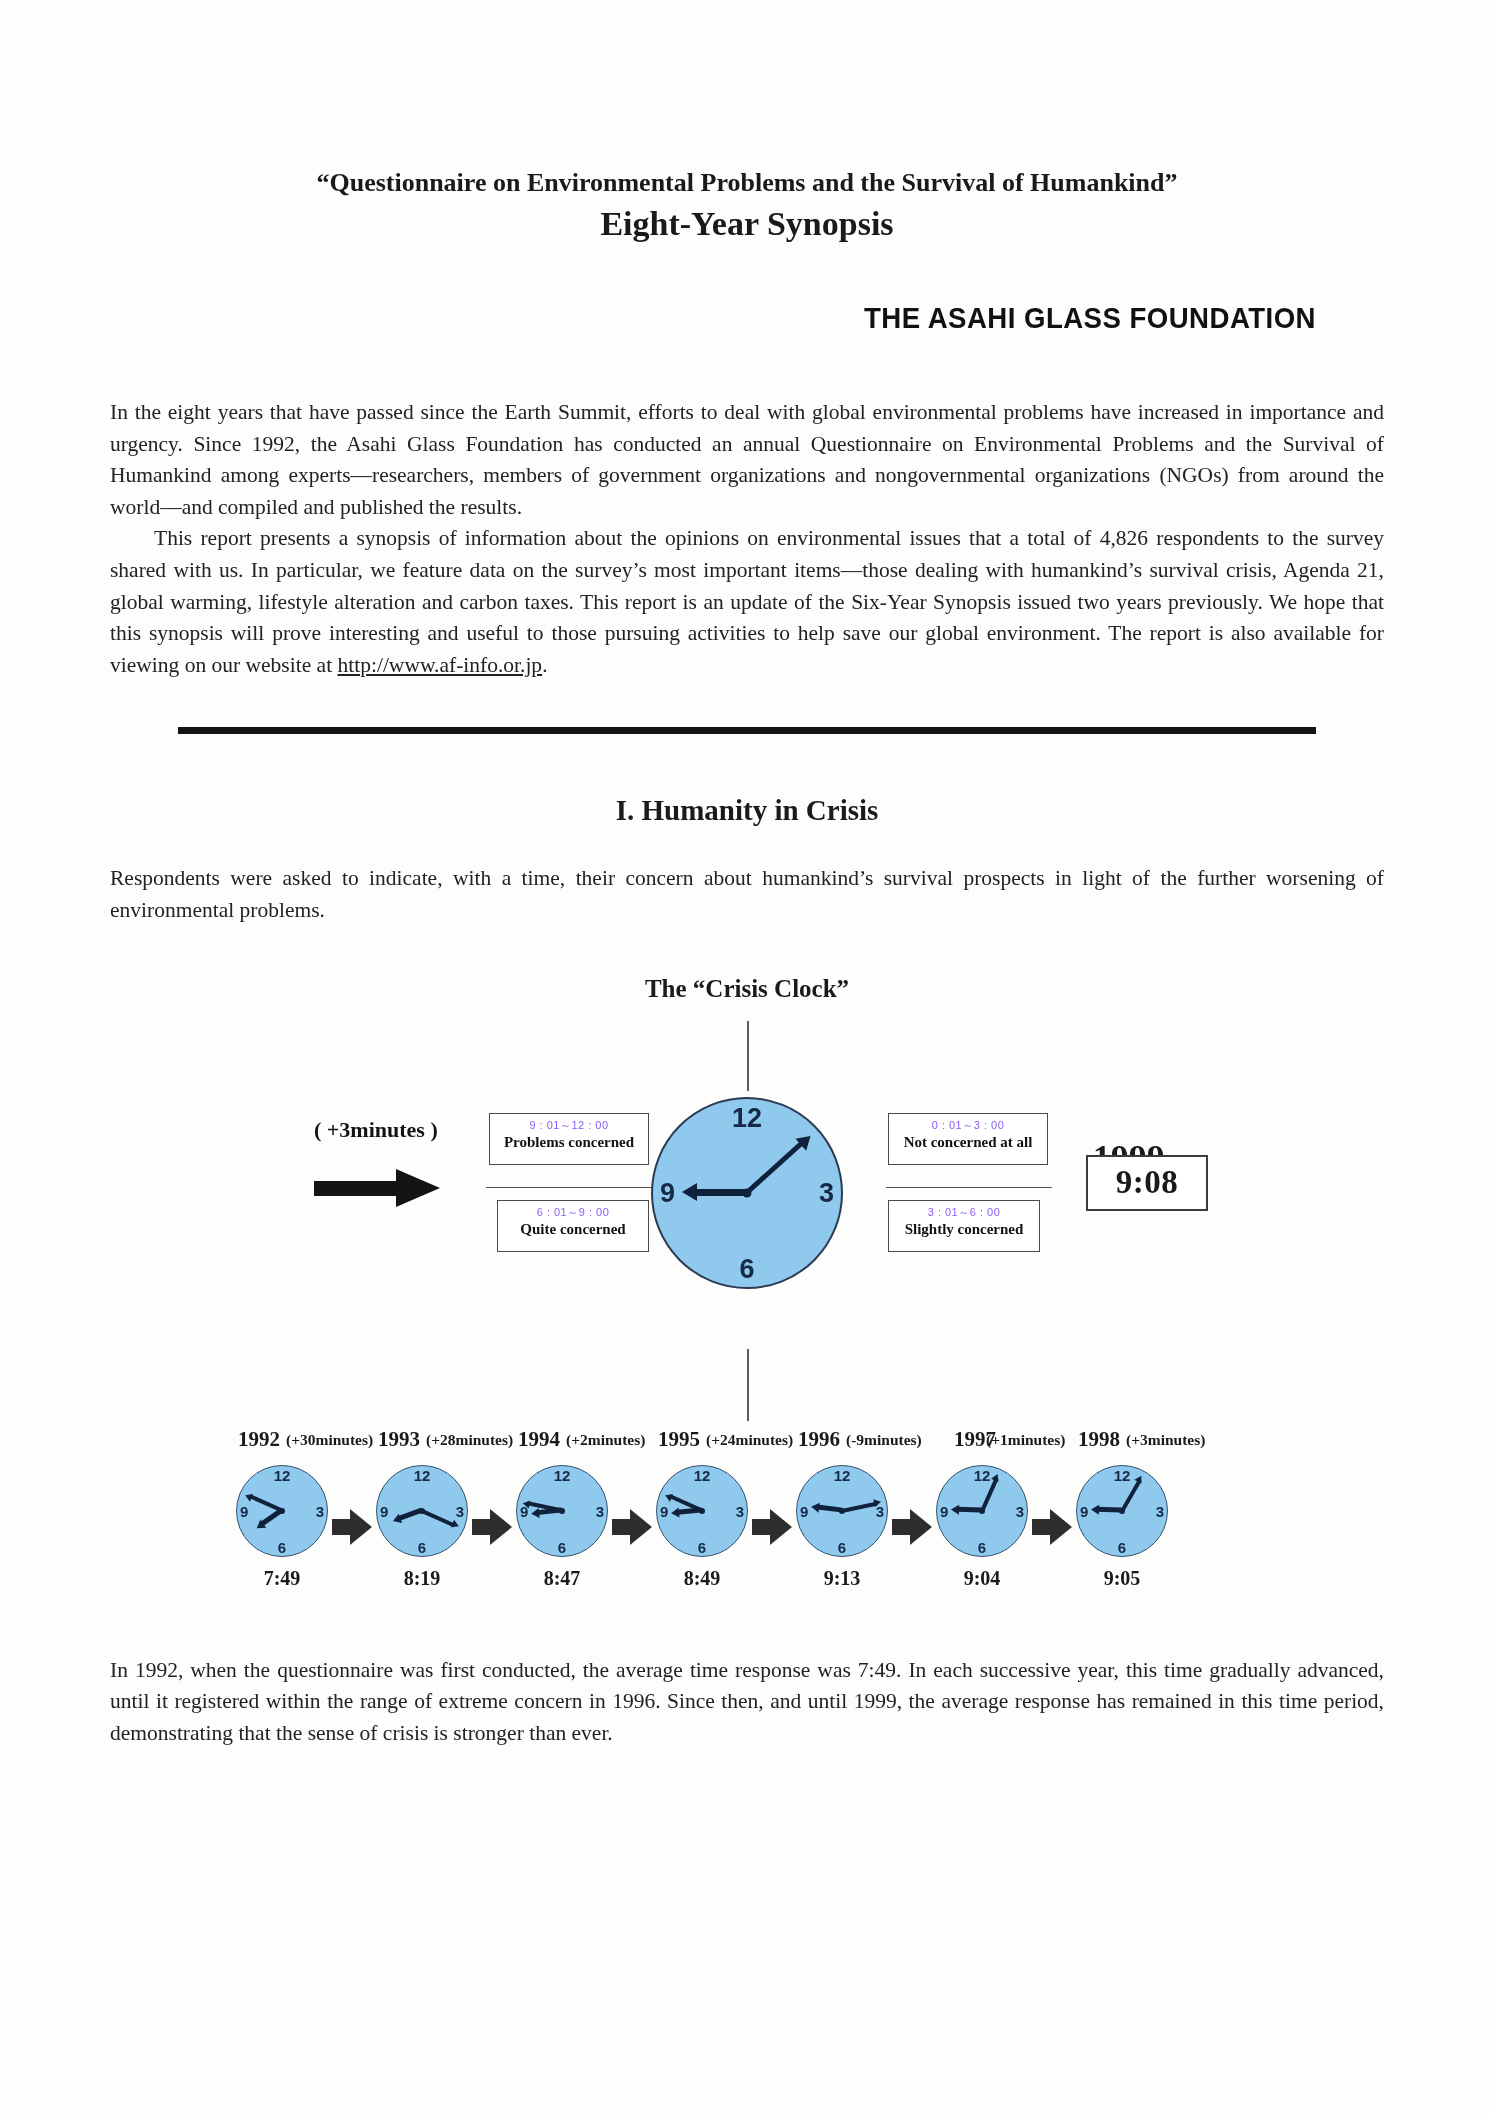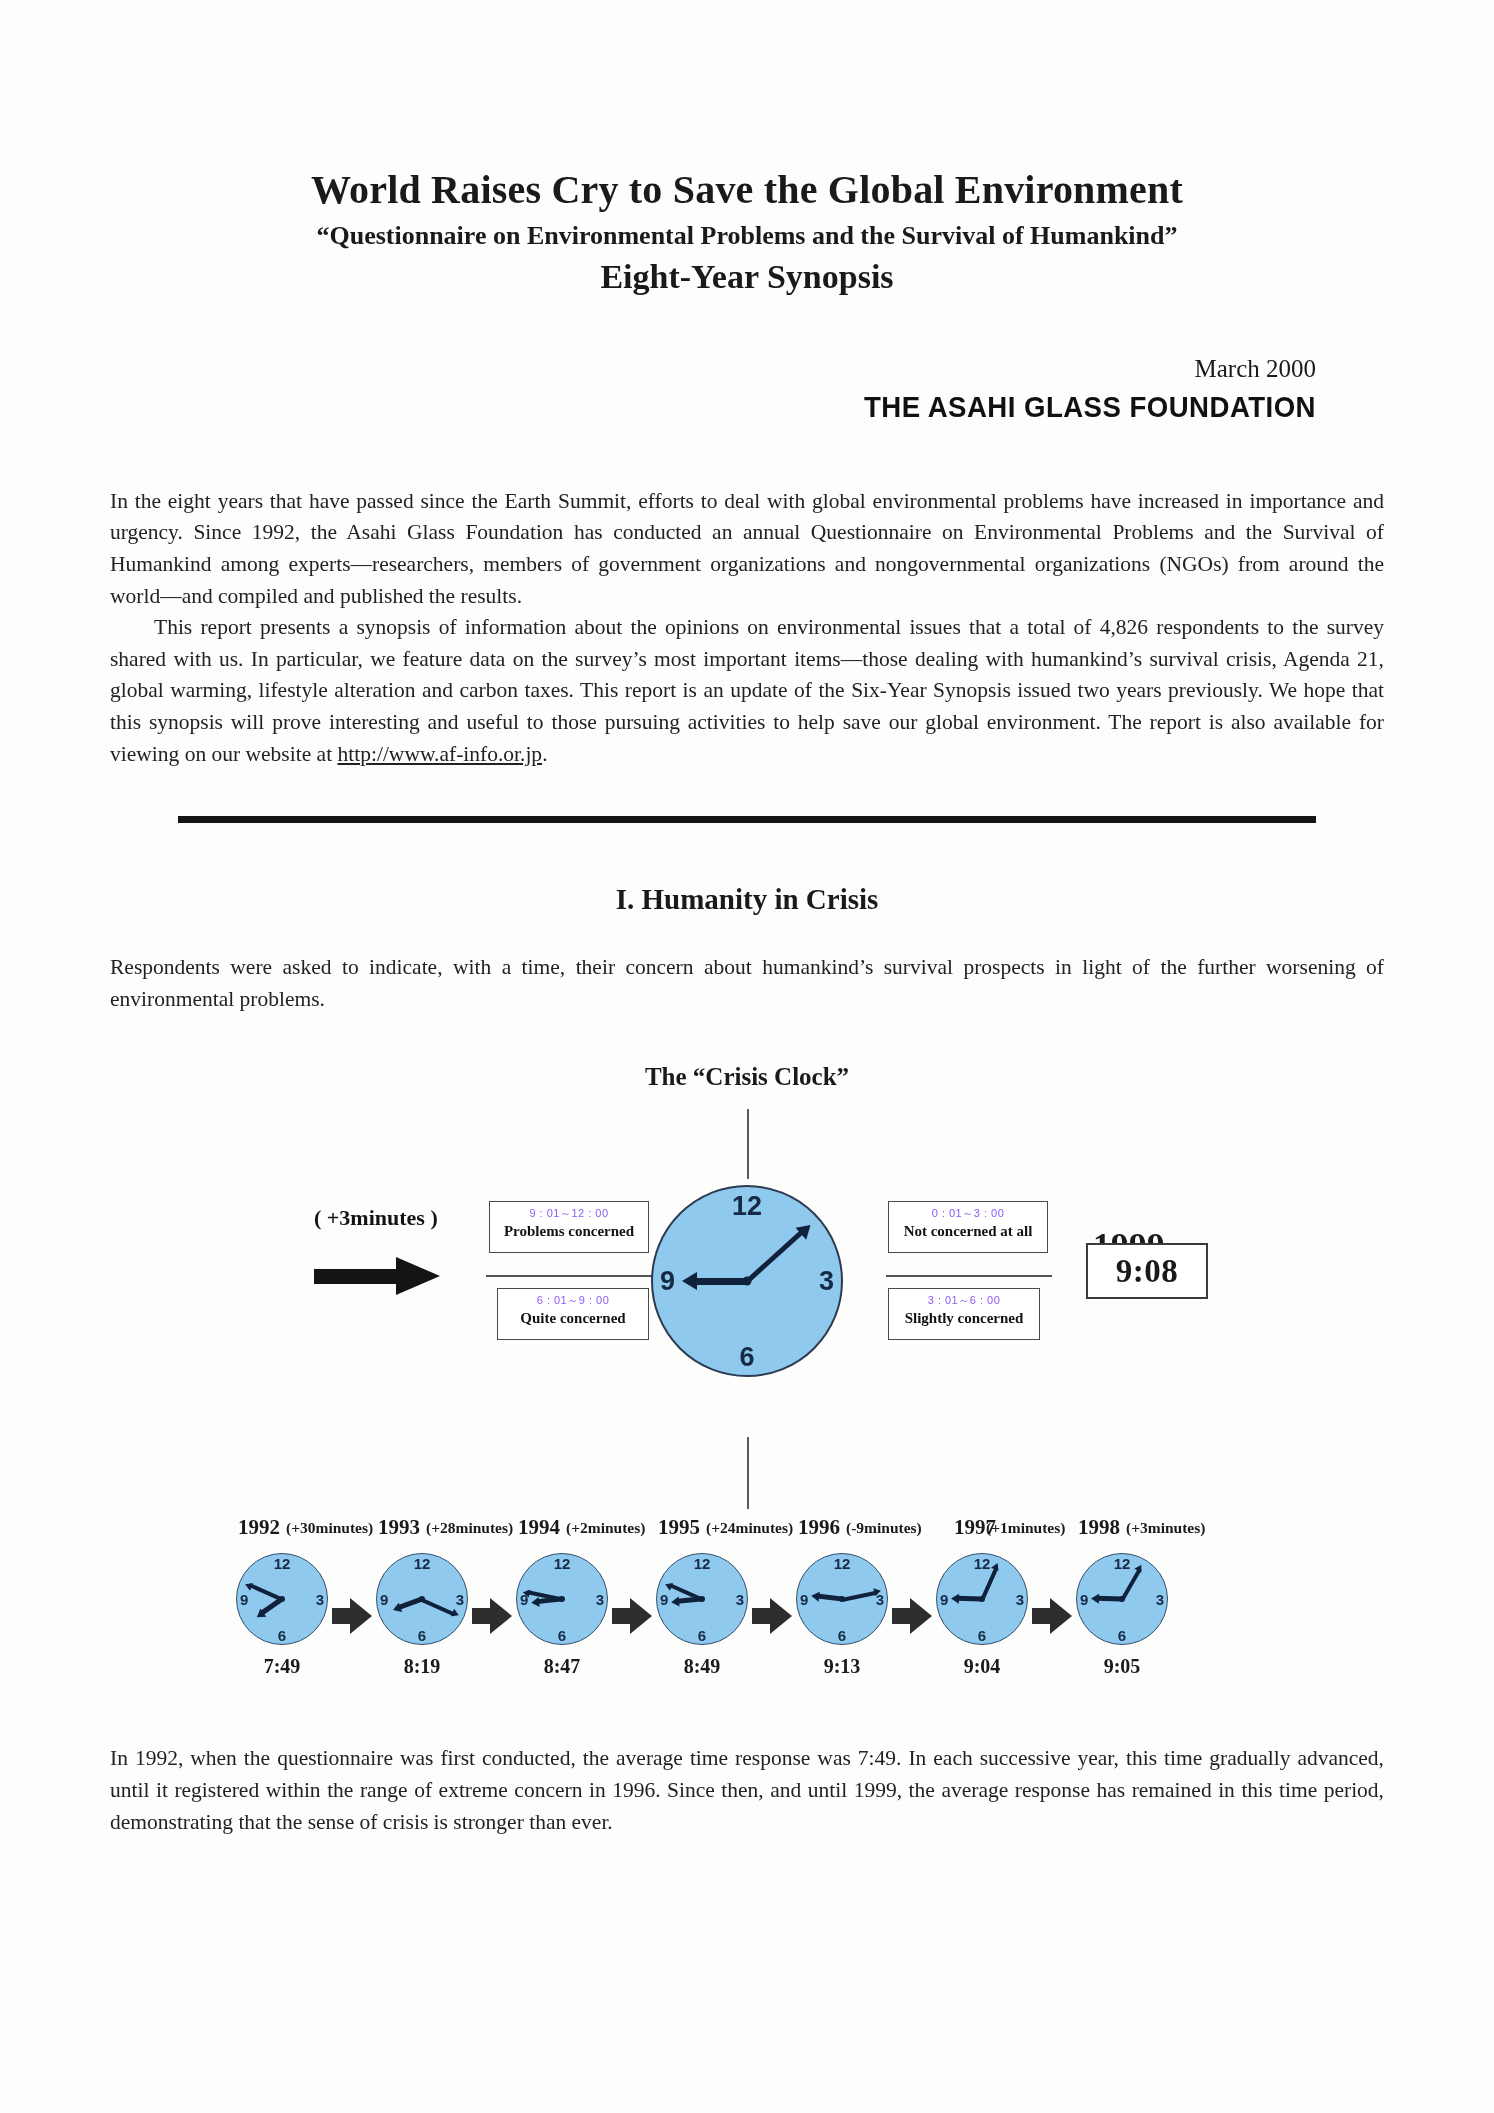--- a/index.html
+++ b/index.html
@@ -222,27 +222,25 @@
     border-left:22px solid #2d2d2d;
   }
   .closing-text{ margin-top:40px; }
 </style>
 </head>
 <body>
 
 <div class="page">
 
   <div class="title-block">
-    <h1 class="main-title">World Raises Cry to Save the Global Environment</h1>
     <div class="sub-title">“Questionnaire on Environmental Problems and the Survival of Humankind”</div>
     <div class="synopsis-title">Eight-Year Synopsis</div>
   </div>
 
   <div class="meta-block">
-    <div class="meta-date">March 2000</div>
     <div class="org-name">THE ASAHI GLASS FOUNDATION</div>
   </div>
 
   <div class="body-text first-para">
     <p>In the eight years that have passed since the Earth Summit, efforts to deal with global environmental problems have increased in importance and urgency. Since 1992, the Asahi Glass Foundation has conducted an annual Questionnaire on Environmental Problems and the Survival of Humankind among experts—researchers, members of government organizations and nongovernmental organizations (NGOs) from around the world—and compiled and published the results.</p>
     <p class="para-indent"><span>This report presents a synopsis of information about the opinions on environmental issues that a total of 4,826 respondents to the survey shared with us. In particular, we feature data on the survey’s most important items—those dealing with humankind’s survival crisis, Agenda 21, global warming, lifestyle alteration and carbon taxes. This report is an update of the Six-Year Synopsis issued two years previously. We hope that this synopsis will prove interesting and useful to those pursuing activities to help save our global environment. The report is also available for viewing on our website at </span><span class="url-link">http://www.af-info.or.jp</span><span>.</span></p>
   </div>
 
   <div class="thick-rule"></div>
 

